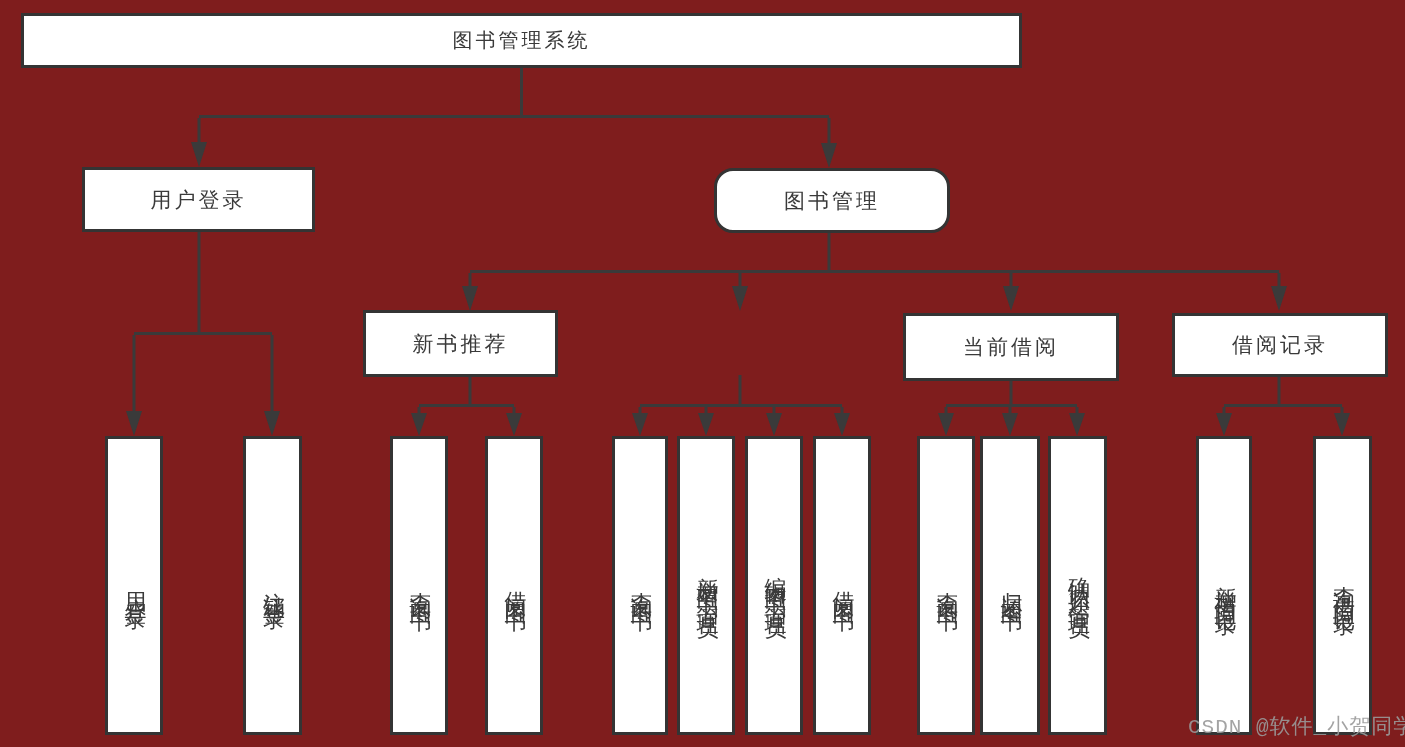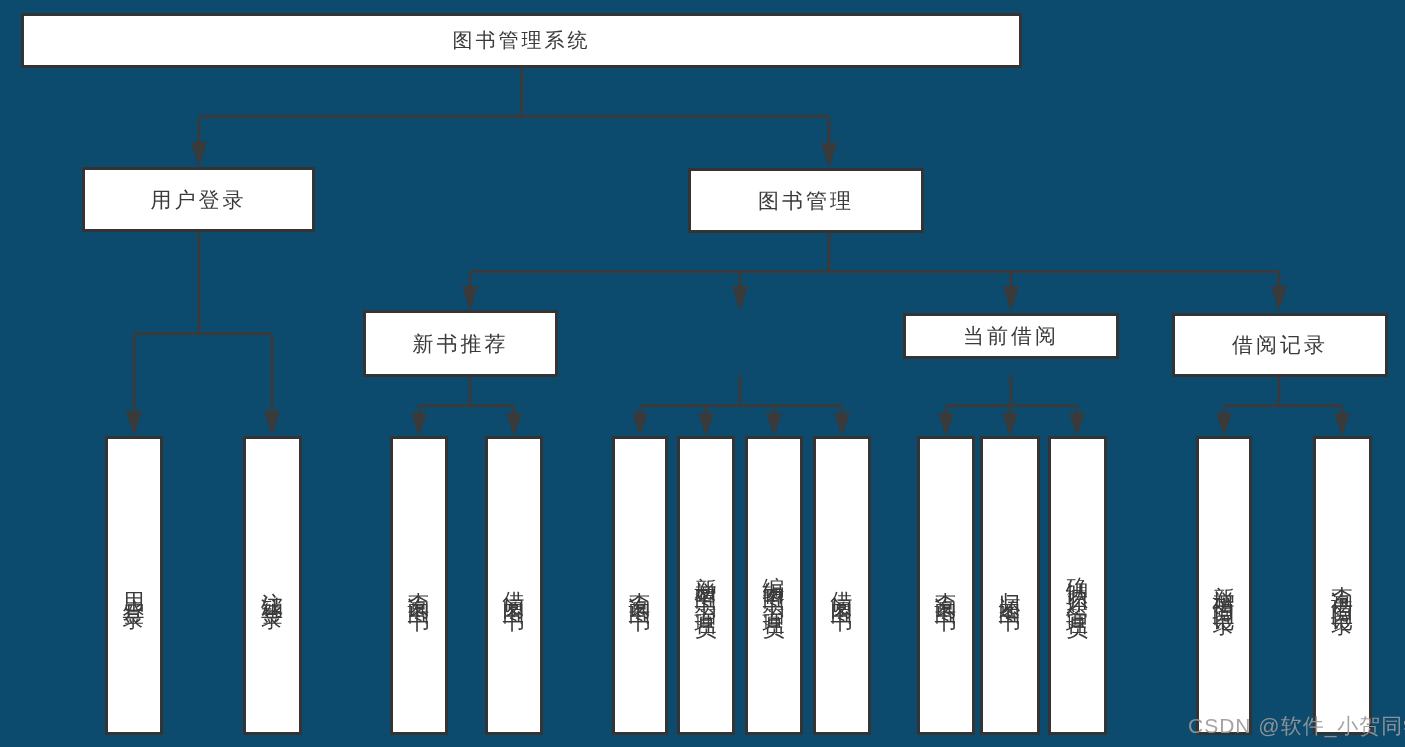--- a/index.html
+++ b/index.html
@@ -1,21 +1,21 @@
 <!DOCTYPE html>
 <html><head>
 <meta charset="utf-8">
 <style>
   html, body { margin: 0; padding: 0; background: #ffffff; }
   #stage {
     position: relative;
     width: 1405px;
     height: 747px;
-    background: #0c4a6e;
-    font-family: Liberation Sans, sans-serif;
+    background: #7f1d1d;
+    font-family: Liberation Mono, monospace;
     overflow: hidden;
   }
   #connectors {
     position: absolute;
     left: 0; top: 0;
     width: 1405px; height: 747px;
   }
   .node {
     position: absolute;
     box-sizing: border-box;
@@ -98,28 +98,28 @@
              M1334 413 L1350 413 L1342 436 Z"></path>
   </svg>
 
   <div class="node" style="left:21px; top:13px; width:1001px; height:55px; font-size:20px;">
     <span>图书管理系统</span>
   </div>
 
   <div class="node" style="left:82px; top:167px; width:233px; height:65px;">
     <span>用户登录</span>
   </div>
-  <div class="node" style="left:688px; top:168px; width:236px; height:65px;">
+  <div class="node" style="left:714px; top:168px; width:236px; height:65px;border-radius:19px;">
     <span>图书管理</span>
   </div>
 
   <div class="node" style="left:363px; top:310px; width:195px; height:67px;">
     <span>新书推荐</span>
   </div>
-  <div class="node" style="left:903px; top:313px; width:216px; height:46px;">
+  <div class="node" style="left:903px; top:313px; width:216px; height:68px;">
     <span>当前借阅</span>
   </div>
   <div class="node" style="left:1172px; top:313px; width:216px; height:64px;">
     <span>借阅记录</span>
   </div>
 
   <div class="leaf" style="left:105px; width:58px;">
     <span>用户登录</span>
   </div>
   <div class="leaf" style="left:243px; width:59px;">

